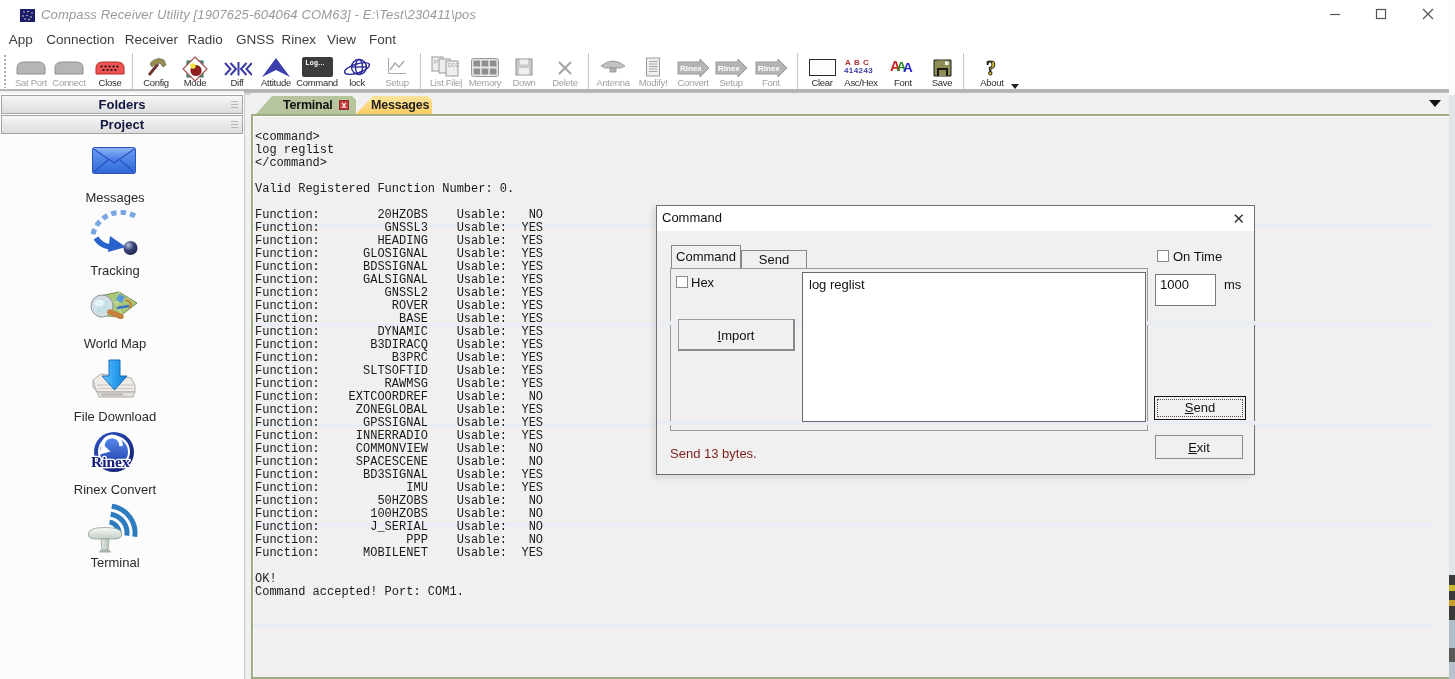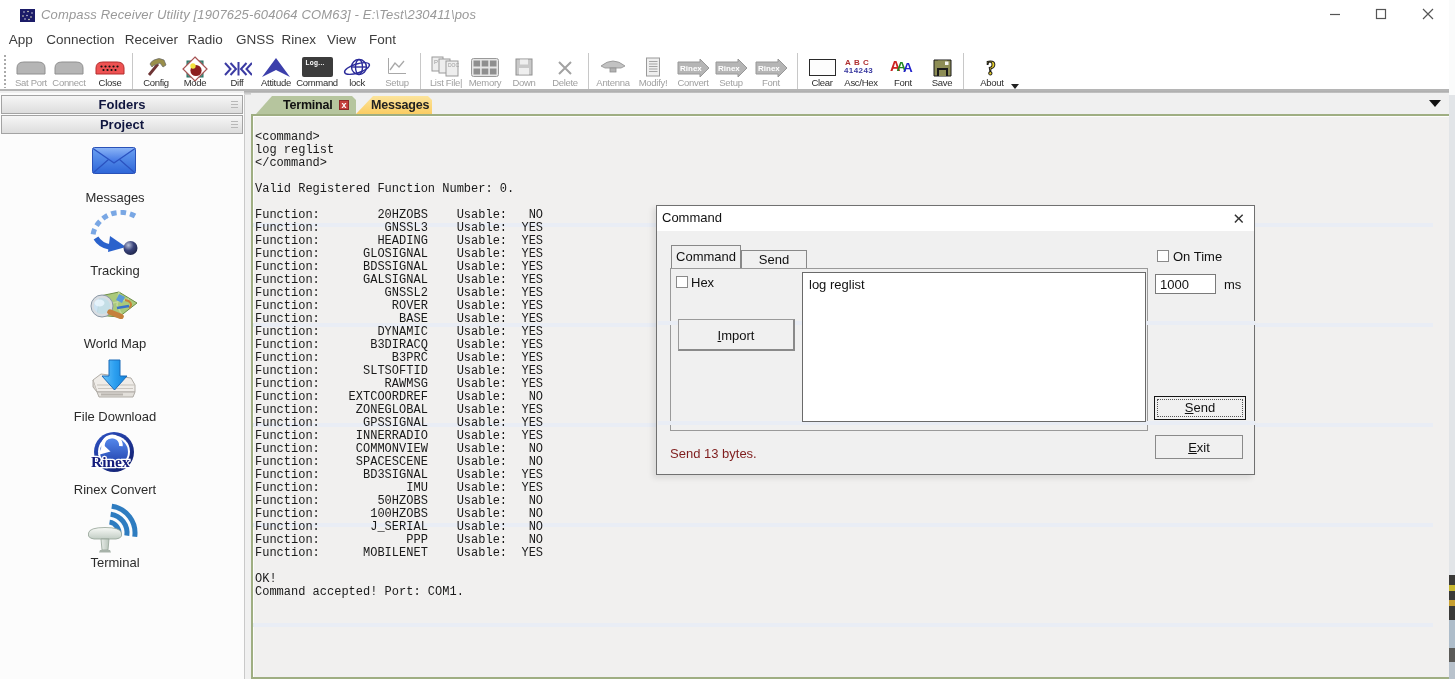--- a/index.html
+++ b/index.html
@@ -50,21 +50,21 @@
 #dtab1 { left:14px; top:39px; width:70px; height:23px; border:1px solid #888; border-bottom:none; padding-top:3px; z-index:3; background:#f0f0f0; }
 #dtab2 { left:84px; top:44px; width:66px; height:18px; border:1px solid #888; border-bottom:none; padding-top:1px; z-index:1; }
 #dpage { position:absolute; left:13px; top:62px; width:478px; height:163px; border:1px solid #9a9a9a; background:#f0f0f0; z-index:2; }
 .chk { position:absolute; width:12px; height:12px; background:#fff; border:1px solid #8a8a8a; z-index:5; }
 #dhex { left:19px; top:70px; }
 #dhexl { left:34px; top:69px; font-size:13px; color:#111; z-index:5; }
 #dimport { left:21px; top:113px; width:117px; height:32px; background:#f0f0f0; border:1px solid #9a9a9a; border-right:2px solid #8a8a8a; border-bottom:2px solid #8a8a8a; font-size:13px; color:#111; text-align:center; padding-top:8px; z-index:4; }
 #dtext { left:145px; top:66px; width:344px; height:150px; background:#fff; border:1px solid #6a6a6a; z-index:4; font-size:13px; color:#111; padding:4px 6px; }
 #dontime { left:500px; top:44px; }
 #dontimel { left:516px; top:43px; font-size:13px; color:#111; }
-#dms { left:498px; top:68px; width:61px; height:20px; background:#fff; border:1px solid #7a7a7a; font-size:13px; color:#111; padding:2px 4px; }
+#dms { left:498px; top:68px; width:61px; height:32px; background:#fff; border:1px solid #7a7a7a; font-size:13px; color:#111; padding:2px 4px; }
 #dmsl { left:567px; top:71px; font-size:13px; color:#111; }
 #dsend { left:497px; top:190px; width:92px; height:24px; background:#f0f0f0; border:1.5px solid #141414; font-size:13px; color:#111; text-align:center; padding-top:3px; }
 #dsend .foc { position:absolute; left:2px; top:2px; right:2px; bottom:2px; border:1px dotted #555; }
 #dexit { left:498px; top:229px; width:88px; height:24px; background:#f0f0f0; border:1px solid #8a8a8a; font-size:13px; color:#111; text-align:center; padding-top:4px; }
 #dbytes { left:13px; top:240px; font-size:13px; color:#7f1d1d; }
 u.k { text-decoration:underline; }
 
 
 #rstrip { left:1449px; top:0; width:6px; height:679px; background:#e8eaec; }
 </style>

